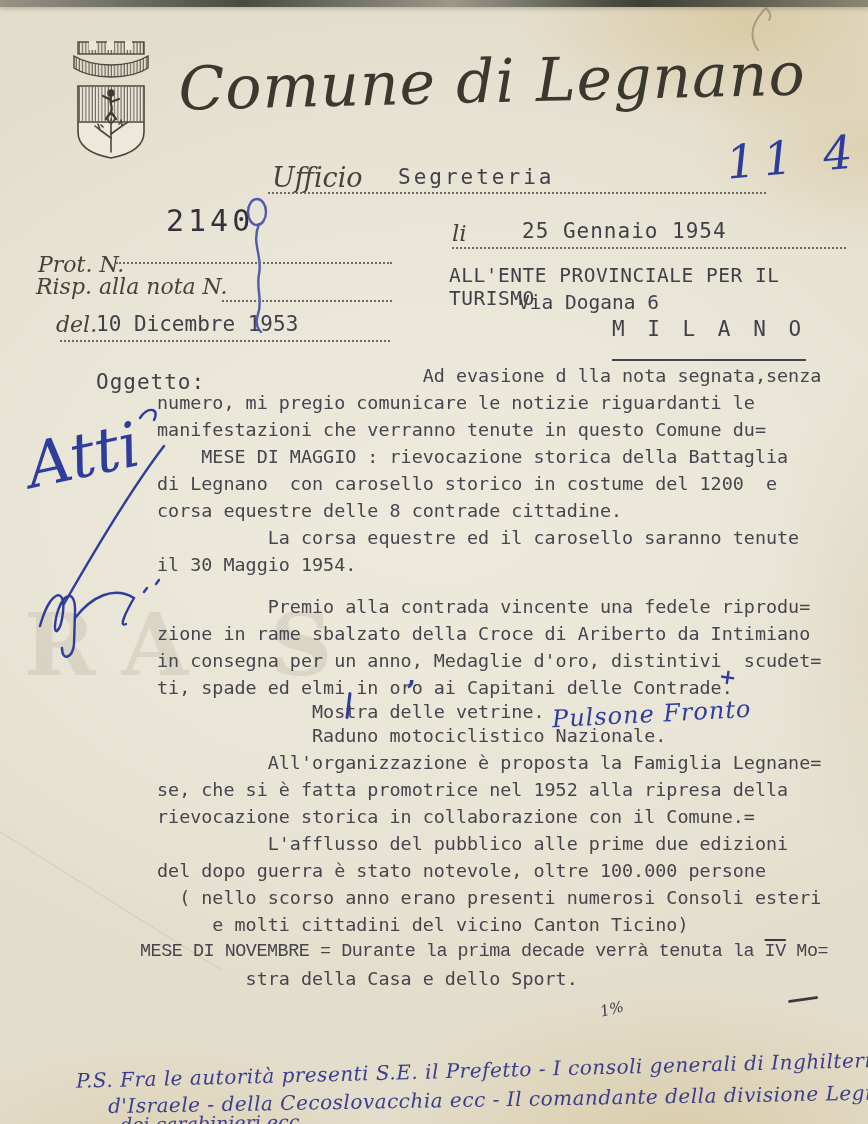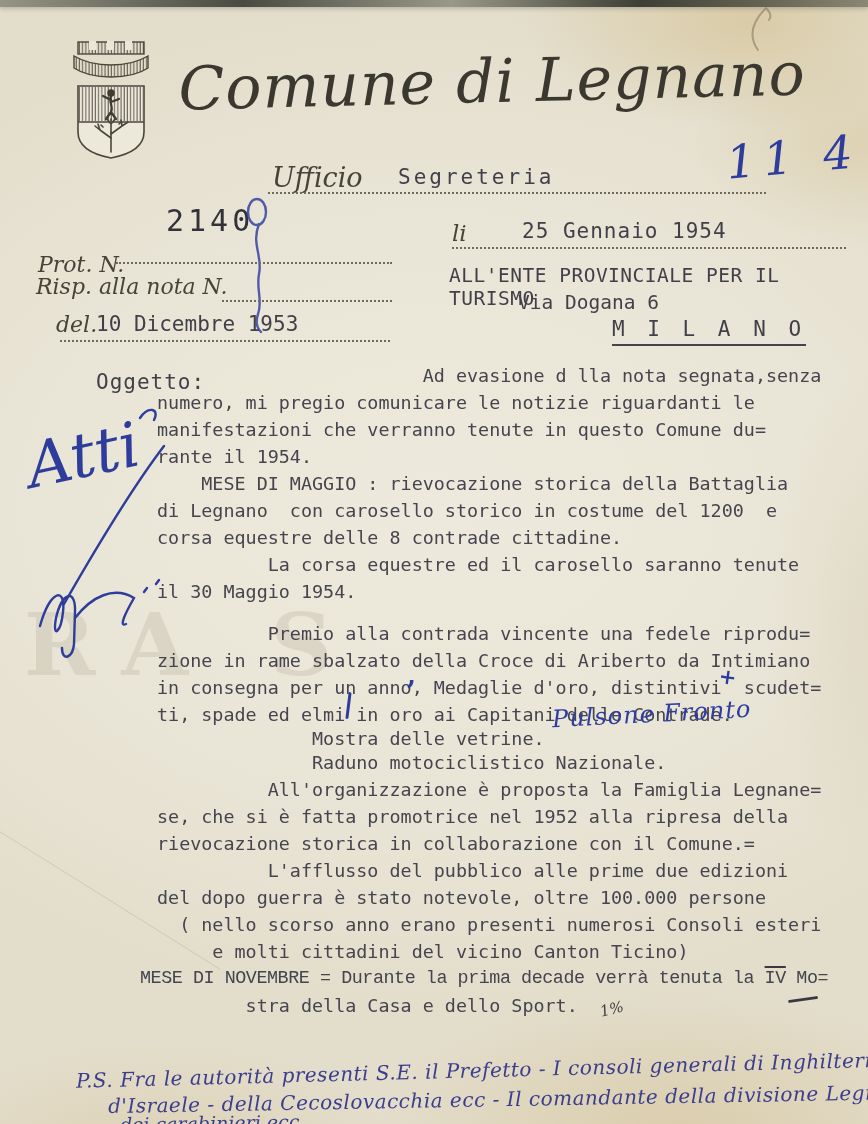--- a/index.html
+++ b/index.html
@@ -58,21 +58,21 @@
 
   .ghost { position:absolute; left:4px; top:594px; font-size:86px; font-weight:bold;
            font-family:"DejaVu Serif", serif; color:rgba(156,146,118,0.20); letter-spacing:26px;margin-left:20px; }
 
   .stamp-num { position:absolute; left:166px; top:203px; font-size:30px; letter-spacing:4px;
                color:#33323b; font-family:"DejaVu Sans Mono", monospace; }
 
   .recipient1 { position:absolute; left:449px; top:264px; font-size:19.5px; letter-spacing:0.5px; }
   .recipient2 { position:absolute; left:518px; top:291px; font-size:19.5px; }
   .city { position:absolute; left:612px; top:317px; font-size:21px; letter-spacing:5px;
-          border-bottom:2px solid #45434c; padding-bottom:3px; }
+          border-bottom:2px solid #45434c; padding-bottom:18px; }
 </style>
 </head>
 <body>
 
 <div class="page">
 
   <div class="top-edge"></div>
   <div class="crease"></div>
 
   <div class="ghost">RA S</div>
@@ -150,21 +150,20 @@
       <path d="M28,238 C38,202 54,198 51,224 C49,244 40,252 44,230 C50,204 64,200 63,224 L62,256 C61,270 50,274 50,260"></path>
       <path d="M63,230 C80,208 102,198 122,210 C114,224 106,240 114,236"></path>
       <path d="M132,204 l3,-4 M144,196 l3,-4"></path>
     </g>
   </svg>
 
   <div class="body-block">
     <div class="tl">                        Ad evasione d lla nota segnata,senza</div>
     <div class="tl">numero, mi pregio comunicare le notizie riguardanti le</div>
     <div class="tl">manifestazioni che verranno tenute in questo Comune du=</div>
-    <div class="tl">rante il 1954.</div>
     <div class="tl">    MESE DI MAGGIO : rievocazione storica della Battaglia</div>
     <div class="tl">di Legnano  con carosello storico in costume del 1200  e</div>
     <div class="tl">corsa equestre delle 8 contrade cittadine.</div>
     <div class="tl">          La corsa equestre ed il carosello saranno tenute</div>
     <div class="tl">il 30 Maggio 1954.</div>
     <div class="tl gap">          Premio alla contrada vincente una fedele riprodu=</div>
     <div class="tl">zione in rame sbalzato della Croce di Ariberto da Intimiano</div>
     <div class="tl">in consegna per un anno, Medaglie d'oro, distintivi  scudet=</div>
     <div class="tl">ti, spade ed elmi in oro ai Capitani delle Contrade.</div>
     <div class="tl tight">              Mostra delle vetrine.</div>

